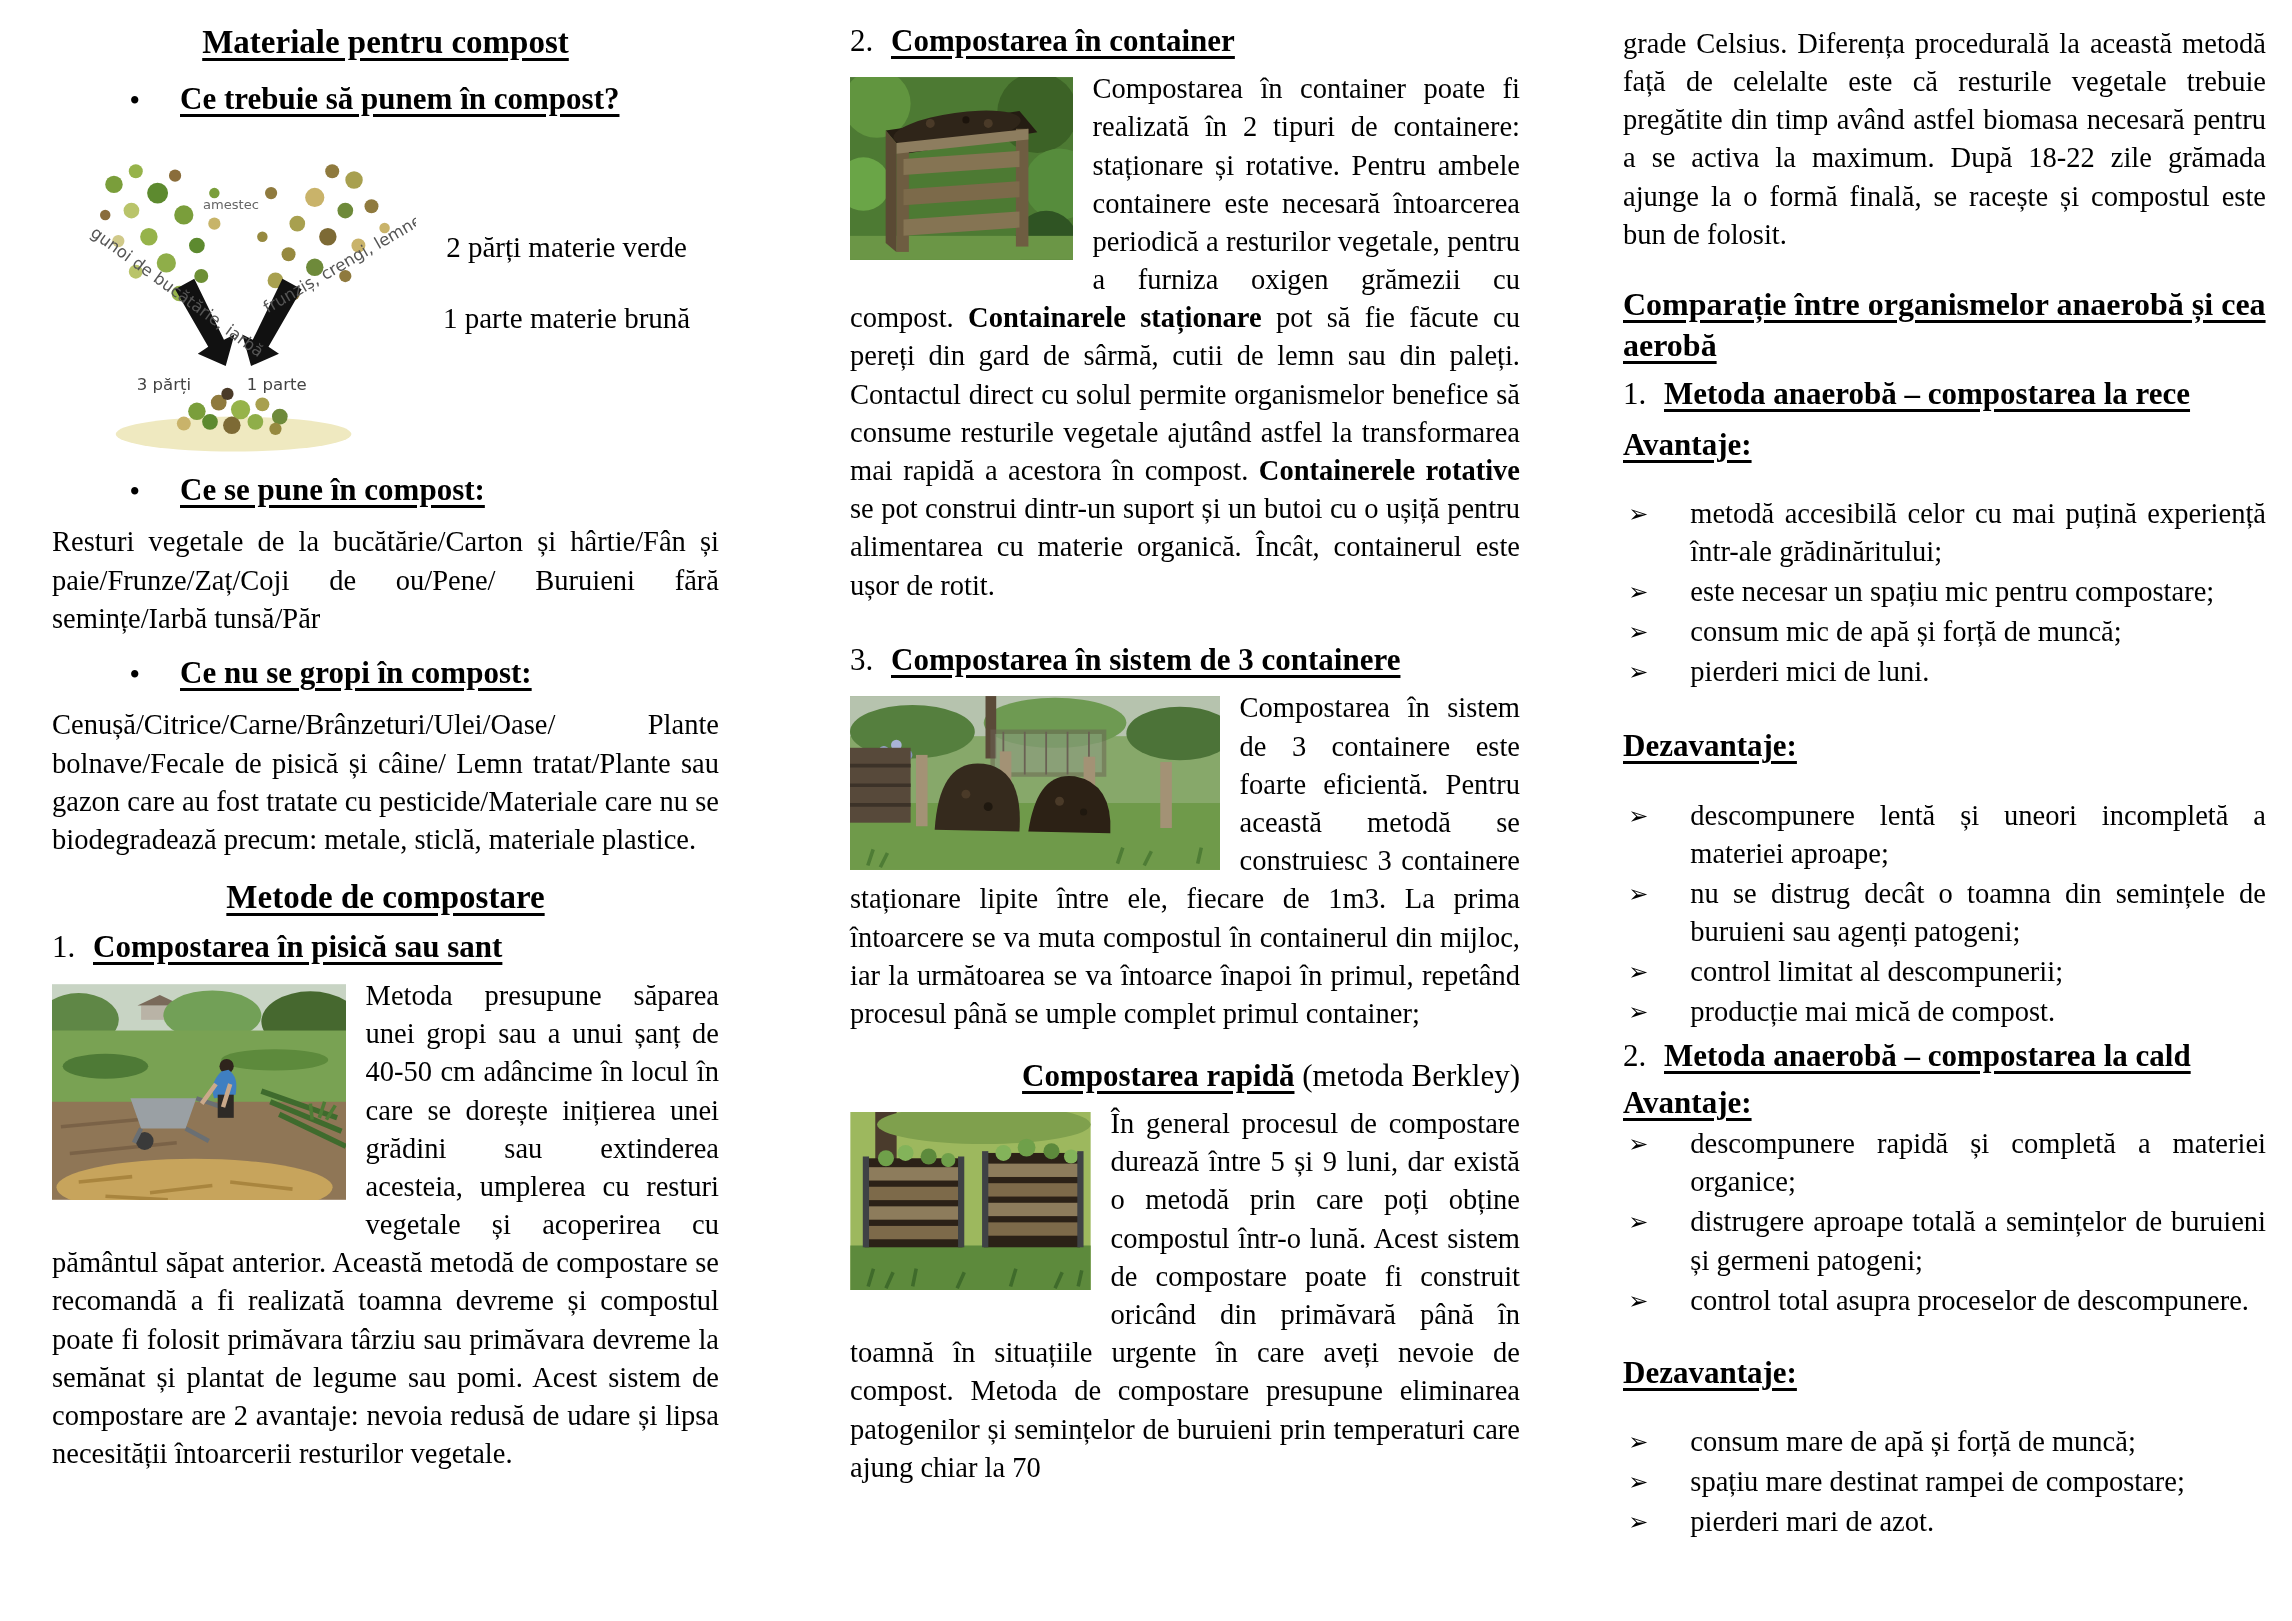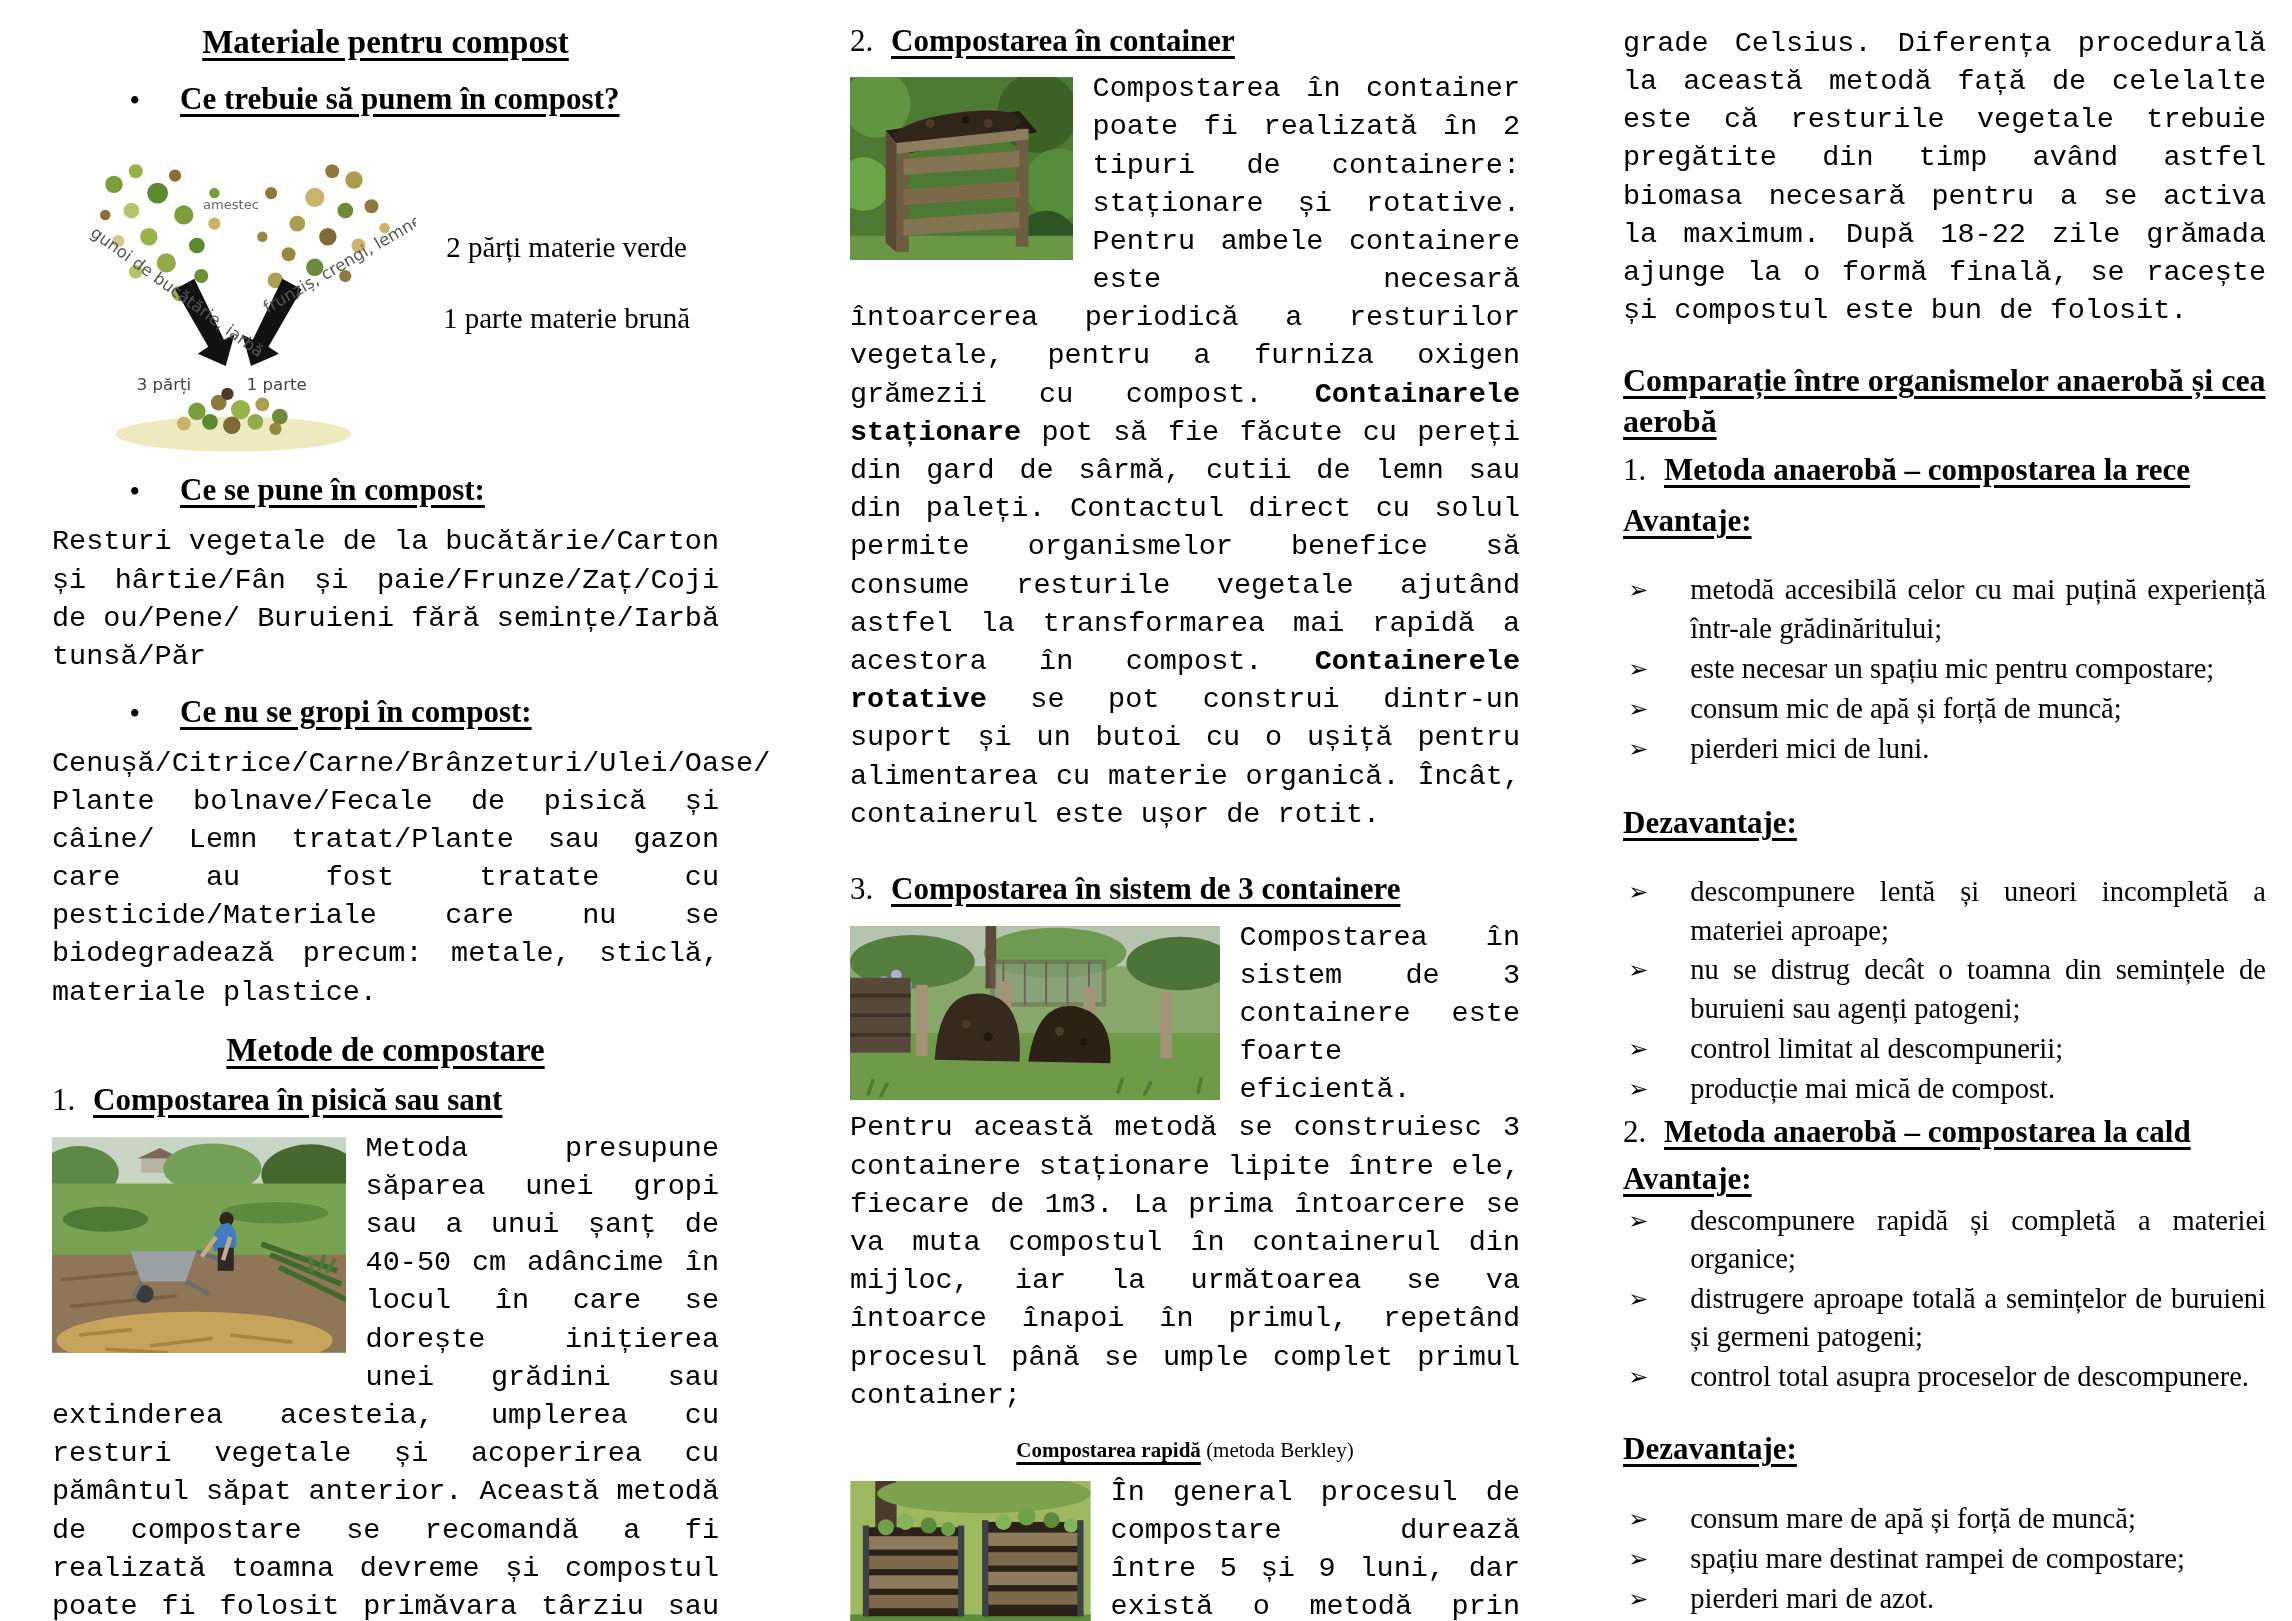--- a/index.html
+++ b/index.html
@@ -11,32 +11,32 @@
   .col-2{width:670px;margin-left:131px;}
   .col-3{width:643px;margin-left:103px;}
 
   .ul{text-decoration:underline;text-decoration-thickness:3.1px;text-underline-offset:4.5px;}
   .section-title{font-size:33px;font-weight:bold;text-align:center;margin:0 0 5.3px 0;}
   .bullet-head{display:flex;align-items:baseline;padding-left:78px;font-size:31px;font-weight:bold;text-align:left;margin:14.3px 0 12.5px 0;}
   .bullet-head .dot{width:50px;flex:none;font-size:27px;}
   .num-head{display:flex;align-items:baseline;font-size:31px;text-align:left;margin:7.1px 0 3.6px 0;}
   .num-head .num{flex:none;width:41px;font-weight:normal;}
   .num-head .txt{font-weight:bold;}
-  .para{margin:9px 0 9px 0;font-family:Liberation Mono, monospace;}
+  .para{margin:9px 0 9px 0;}
   .imgL{float:left;margin:7.1px 19.6px 7.1px 0;}
   .clear{clear:both;}
   .ratio{display:flex;margin:3.6px 0 9px 0;}
   .ratio-caption{padding:96px 0 0 27px;text-align:center;font-size:29px;}
   .ratio-caption p{margin:0 0 32px 0;}
   .arrow-item{display:flex;margin:0 0 1.8px 0;}
   .arrow-item .arrow{flex:none;width:62px;padding-left:5.3px;font-size:24px;line-height:38px;
        font-family:"DejaVu Sans","Liberation Sans",sans-serif;}
   .arrow-item .txt{flex:1;text-align:justify;}
   .gap-s{height:18px;}
-  .rapid-head{font-size:21px;text-align:center;margin:12.5px 0 3.6px 0;}
+  .rapid-head{font-size:31px;text-align:right;margin:12.5px 0 3.6px 0;}
   .rapid-head .txt{font-weight:bold;}
   .compare-title{font-size:32px;font-weight:bold;text-align:left;line-height:1.28;margin:30px 0 7.1px 0;}
   .h-sub{font-size:31px;font-weight:bold;text-align:left;margin:9px 0 30px 0;}
   .h-sub.tight{margin:5.3px 0 1.8px 0;}
   svg text{font-family:"DejaVu Sans","Liberation Sans",sans-serif;}
 </style>
 </head>
 <body>
 
 <div class="page">

